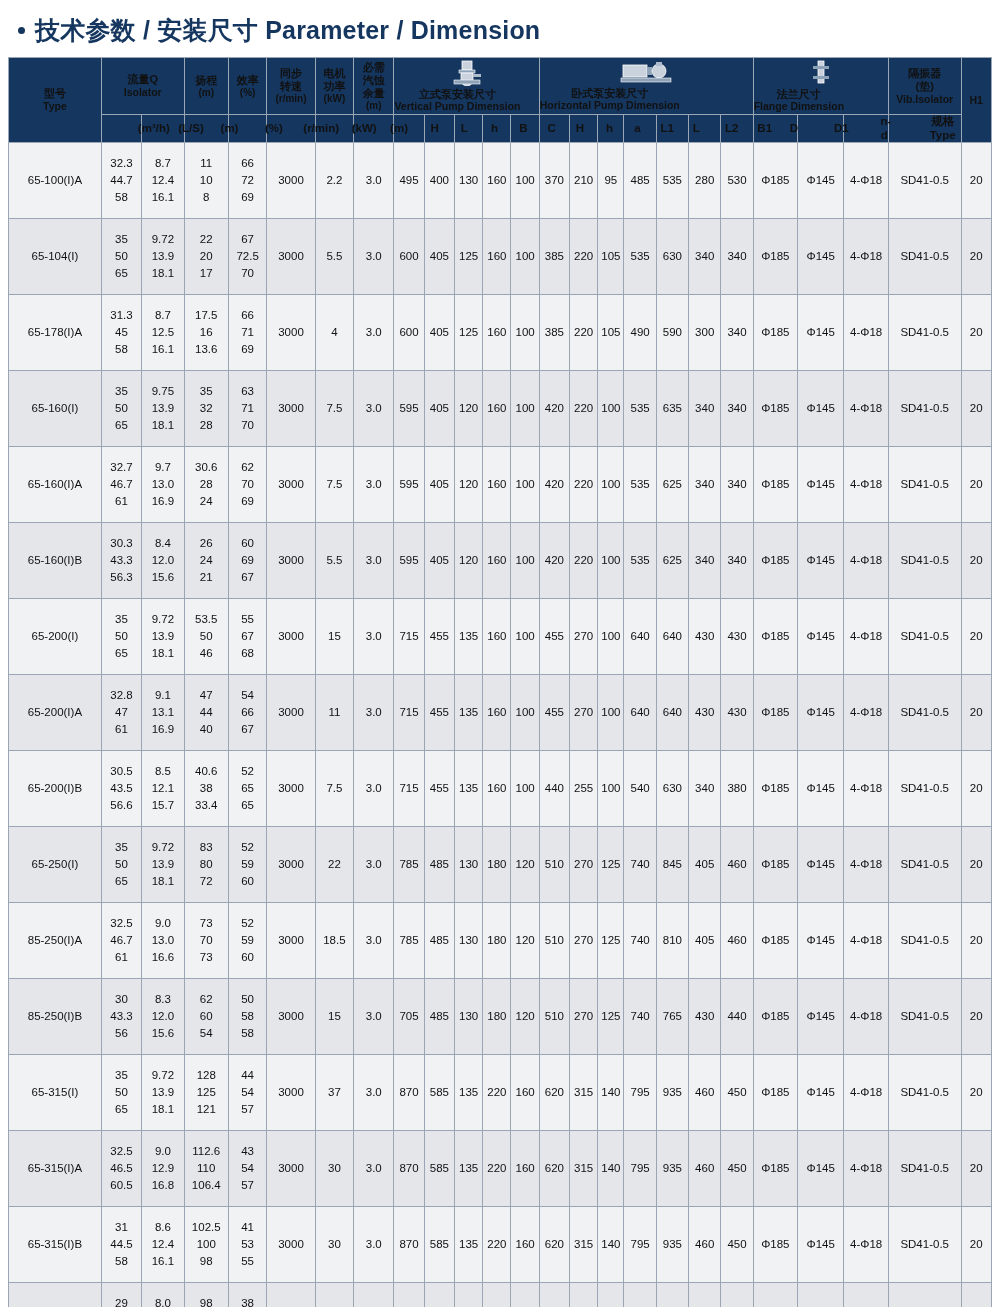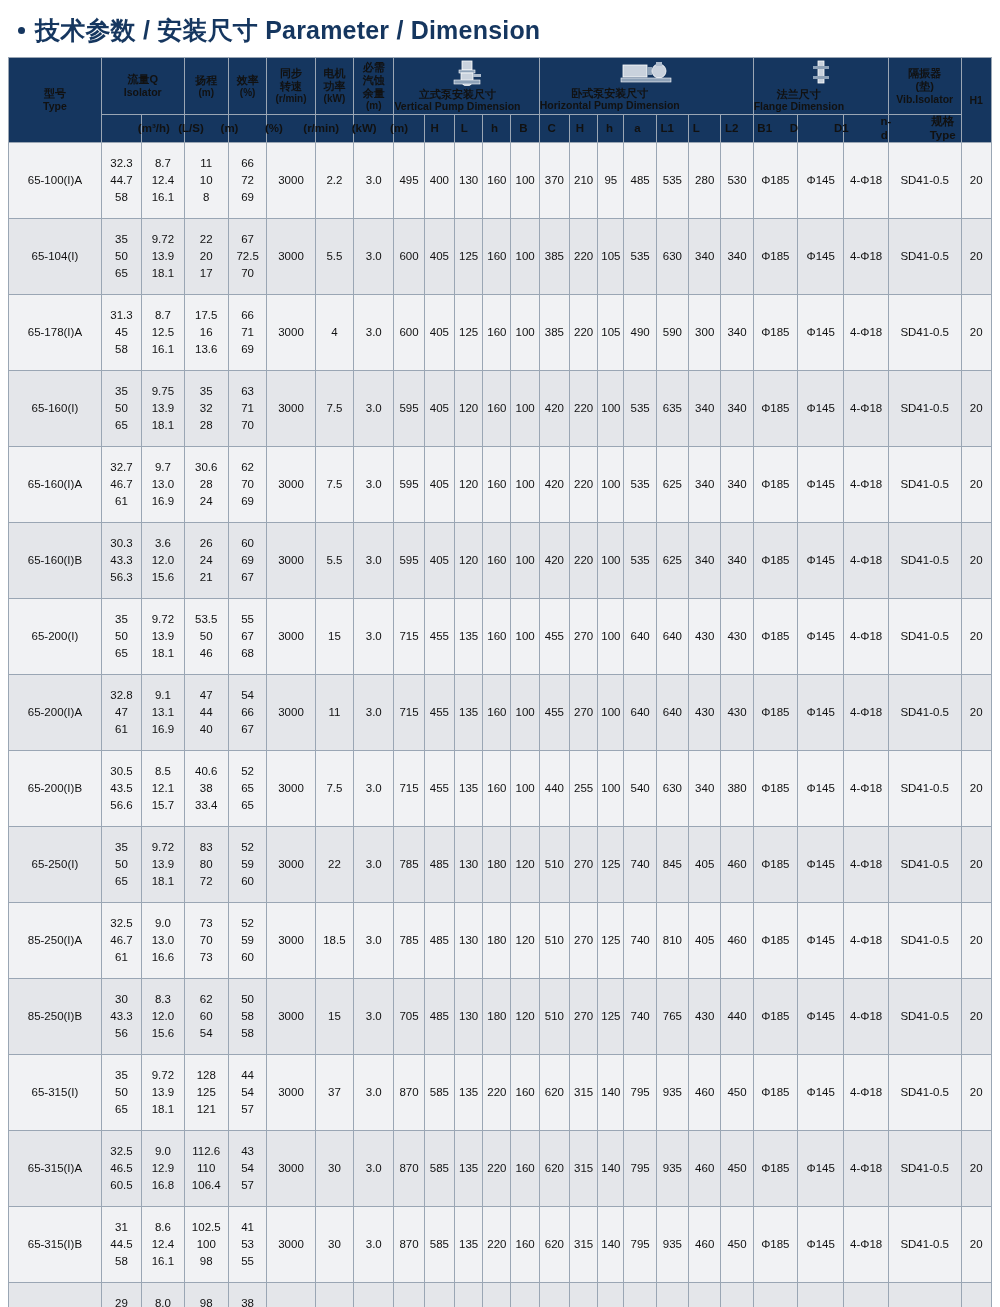--- a/index.html
+++ b/index.html
@@ -443,21 +443,21 @@
           <td class="num">Φ145</td>
           <td class="num">4-Φ18</td>
           <td class="vibe">SD41-0.5</td>
           <td class="num">20</td>
         </tr>
         <tr class="alt">
           <td class="type">65-160(I)B</td>
           <td class="stack">30.3
 43.3
 56.3</td>
-          <td class="stack">3.6
+          <td class="stack">8.4
 12.0
 15.6</td>
           <td class="stack">26
 24
 21</td>
           <td class="stack">60
 69
 67</td>
           <td class="num">3000</td>
           <td class="num">5.5</td>

